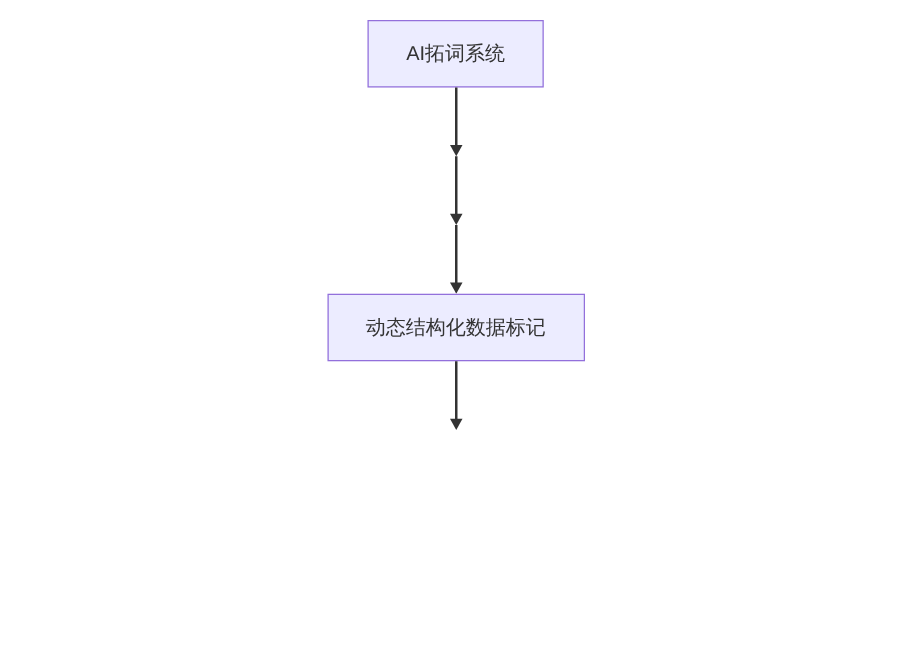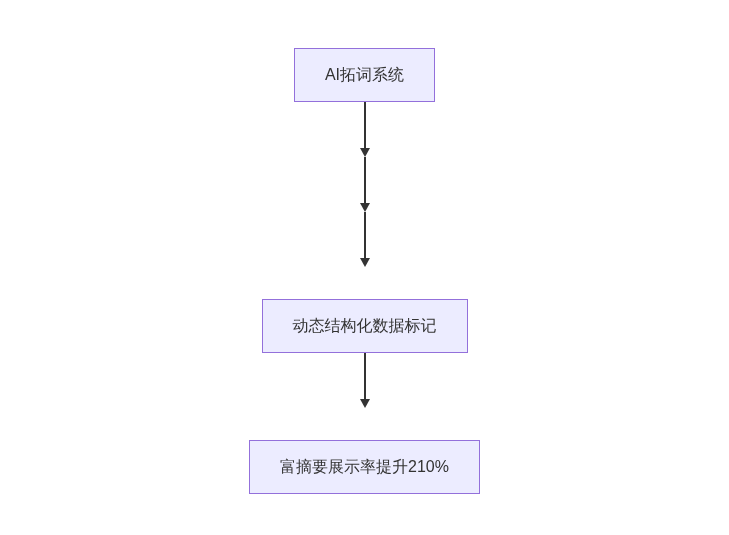--- a/index.html
+++ b/index.html
@@ -26,21 +26,20 @@
     height: 54px;
     min-height: 54px;
     display: flex;
     align-items: center;
     justify-content: center;
     padding: 0 30px;
     box-sizing: border-box;
     font-size: 16px;
     color: var(--node-text, #333333);
     white-space: nowrap;
-    margin-top: 32px;
   }
   .connector {
     display: flex;
     flex-direction: column;
     align-items: center;
     height: 55px;
     min-height: 55px;
   }
   .connector .edge-line {
     width: 2px;
@@ -84,17 +83,14 @@
 
   <div class="node">
     <span>动态结构化数据标记</span>
   </div>
 
   <div class="connector">
     <div class="edge-line"></div>
     <div class="arrowhead"></div>
   </div>
 
-  <div class="node">
-    <span>富摘要展示率提升210%</span>
-  </div>
 
 </div>
 
 </body></html>

